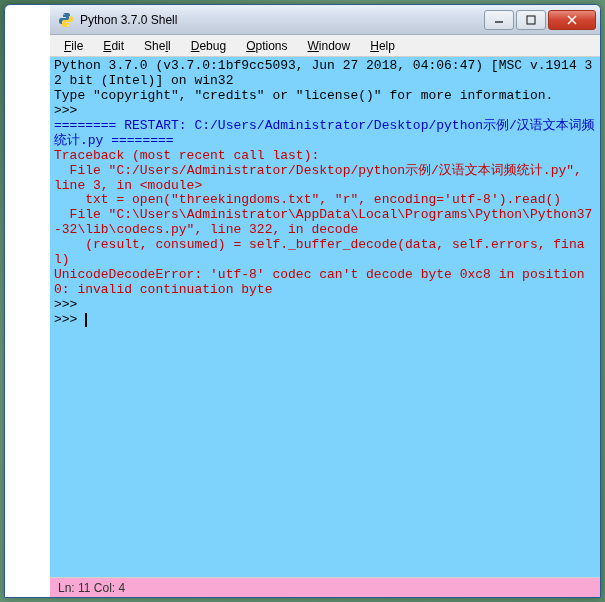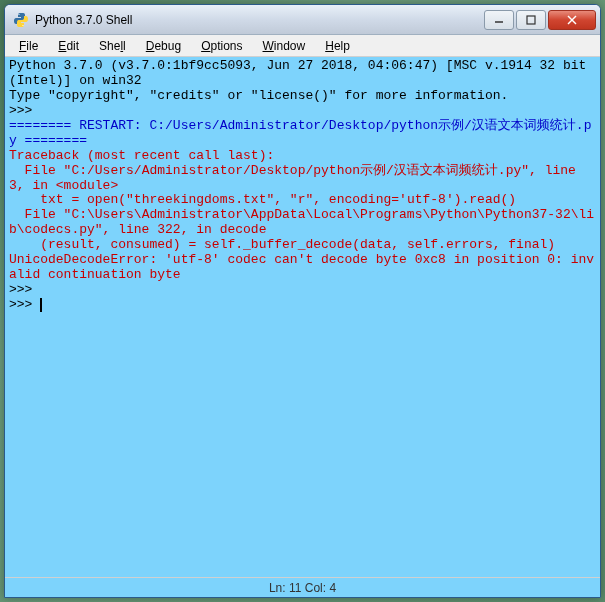--- a/index.html
+++ b/index.html
@@ -15,20 +15,21 @@
     .window {
       width: 100%;
       height: 100%;
       background: #fff;
       border: 1px solid #2a5a8a;
       border-radius: 6px 6px 0 0;
       overflow: hidden;
       box-shadow: 0 0 10px rgba(0,0,0,0.3);
       display: flex;
       flex-direction: column;
+      padding-left: 45px;
     }
     .titlebar {
       height: 30px;
       background: linear-gradient(to bottom, #e8f0f8 0%, #d0dae8 50%, #c0cad8 100%);
       display: flex;
       align-items: center;
       padding: 0 4px 0 8px;
       border-bottom: 1px solid #a0b0c0;
     }
     .titlebar-icon {
@@ -102,25 +103,25 @@
     .cursor {
       display: inline-block;
       width: 1px;
       height: 14px;
       background: #000;
       vertical-align: text-bottom;
       border-left: 2px solid #000;
     }
     .statusbar {
       height: 20px;
-      background: #7dd3fc;
+      background: #f9a8d4;
       border-top: 1px solid #d0d0d0;
       display: flex;
       align-items: center;
-      justify-content: center;
+      justify-content: flex-start;
       padding: 0 8px;
       font-size: 12px;
       color: #333;
     }
     .watermark {
       position: absolute;
       bottom: 22px;
       right: 10px;
       color: rgba(180,180,180,0.5);
       font-size: 16px;

